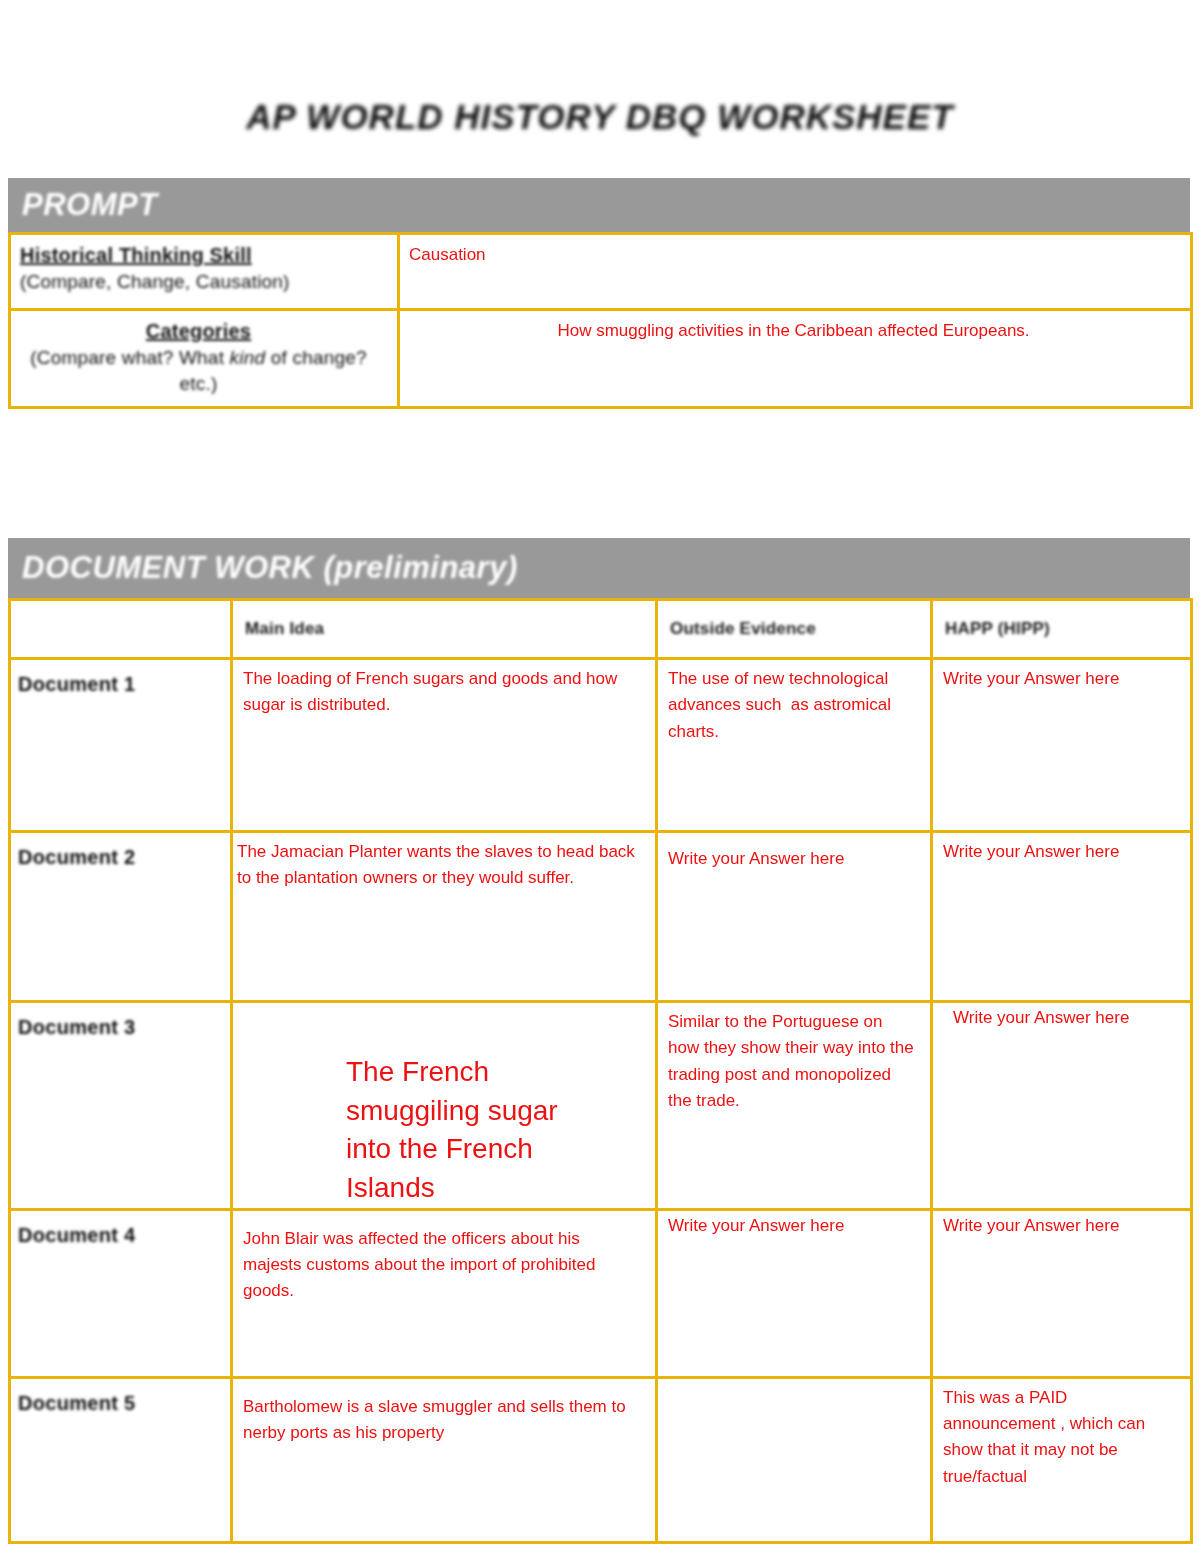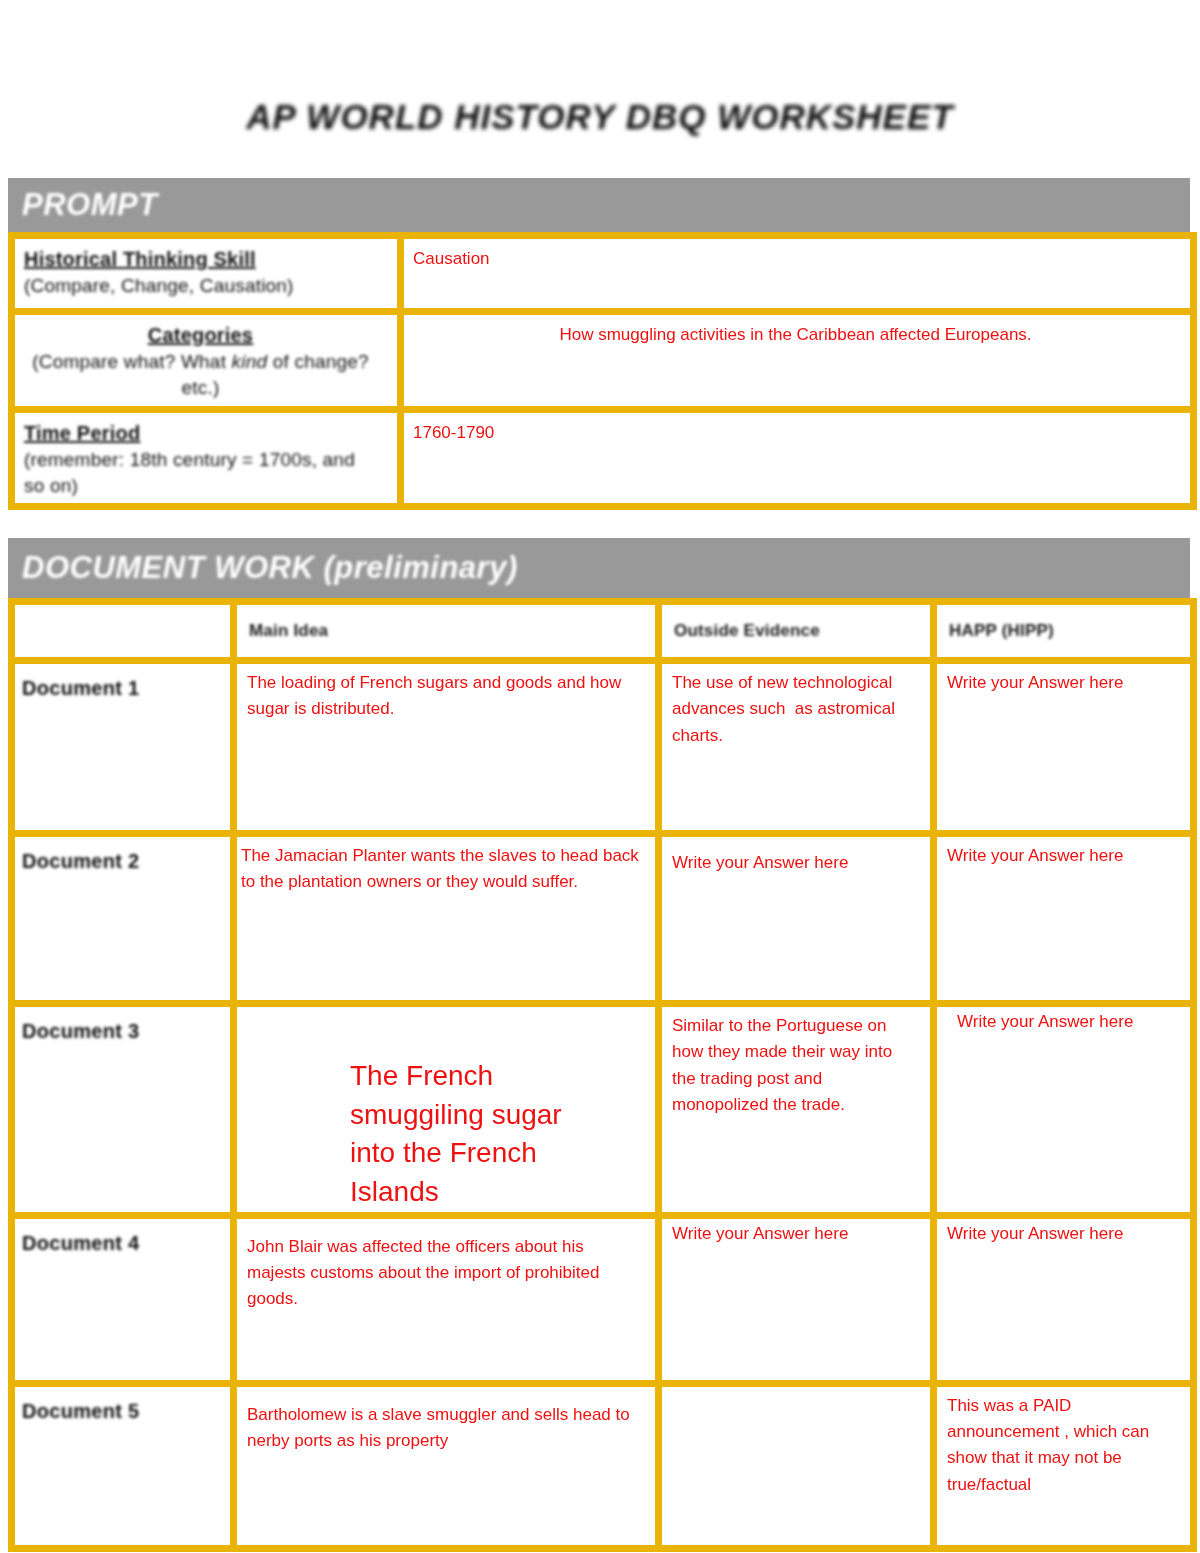--- a/index.html
+++ b/index.html
@@ -29,21 +29,21 @@
     display: flex; align-items: center;
   }
   .bar-prompt { top: 178px; height: 54px; }
   .bar-docwork { top: 538px; height: 60px; }
   .bar span {
     color: #ffffff; font-weight: bold; font-style: italic;
     font-size: 31px; padding-left: 14px; letter-spacing: 0.5px;
   }
 
   table { border-collapse: collapse; table-layout: fixed; position: absolute; }
-  td, th { border: 7px solid #eab308; vertical-align: top; text-align: left; }
+  td, th { border: 3px solid #eab308; vertical-align: top; text-align: left; }
 
   .prompt-table { top: 232px; left: 8px; width: 1182px; }
   .prompt-table col.c1 { width: 389px; }
   .prompt-table col.c2 { width: 793px; }
   .prompt-table tr.r1 td { height: 76px; }
   .prompt-table tr.r2 td { height: 98px; text-align: center; }
   .prompt-table tr.r3 td { height: 97px; }
 
   .label-cell { padding: 9px 20px 0 9px; color: #111111; }
   .label-title {
@@ -114,29 +114,20 @@
         <span class="red-text">Causation</span>
       </td>
     </tr>
     <tr class="r2">
       <td class="label-cell">
         <div class="label-title soft">Categories</div>
         <div class="label-sub soft"><span>(Compare what? What </span><span class="it">kind</span><span> of change? etc.)</span></div>
       </td>
       <td class="answer-cell">
         <span class="red-text">How smuggling activities in the Caribbean affected Europeans.</span>
-      </td>
-    </tr>
-    <tr class="r3">
-      <td class="label-cell">
-        <div class="label-title soft">Time Period</div>
-        <div class="label-sub soft">(remember: 18th century = 1700s, and so on)</div>
-      </td>
-      <td class="answer-cell">
-        <span class="red-text">1760-1790</span>
       </td>
     </tr>
   </tbody>
     </table>
 
   <div class="bar bar-docwork">
     <span class="soft">DOCUMENT WORK (preliminary)</span>
   </div>
 
   <table class="doc-table">
@@ -185,21 +176,21 @@
     </tr>
 
     <tr class="rd3">
       <td class="doc-label-cell">
         <span class="doc-label soft">Document 3</span>
       </td>
       <td class="red-cell doc3main">
         <span class="red-text">The French smuggiling sugar into the French Islands</span>
       </td>
       <td class="red-cell">
-        <span class="red-text">Similar to the Portuguese on how they made their way into the trading post and monopolized the trade.</span>
+        <span class="red-text">Similar to the Portuguese on how they show their way into the trading post and monopolized the trade.</span>
       </td>
       <td class="red-cell happ3">
         <span class="red-text">Write your Answer here</span>
       </td>
     </tr>
 
     <tr class="rd4">
       <td class="doc-label-cell">
         <span class="doc-label soft">Document 4</span>
       </td>
@@ -212,21 +203,21 @@
       <td class="red-cell oe4">
         <span class="red-text">Write your Answer here</span>
       </td>
     </tr>
 
     <tr class="rd5">
       <td class="doc-label-cell">
         <span class="doc-label soft">Document 5</span>
       </td>
       <td class="red-cell pt-lg">
-        <span class="red-text">Bartholomew is a slave smuggler and sells head to nerby ports as his property</span>
+        <span class="red-text">Bartholomew is a slave smuggler and sells them to nerby ports as his property</span>
       </td>
       <td class="red-cell">
         <span class="red-text"></span>
       </td>
       <td class="red-cell">
         <span class="red-text">This was a PAID announcement , which can show that it may not be true/factual</span>
       </td>
     </tr>
   </tbody>
     </table>

